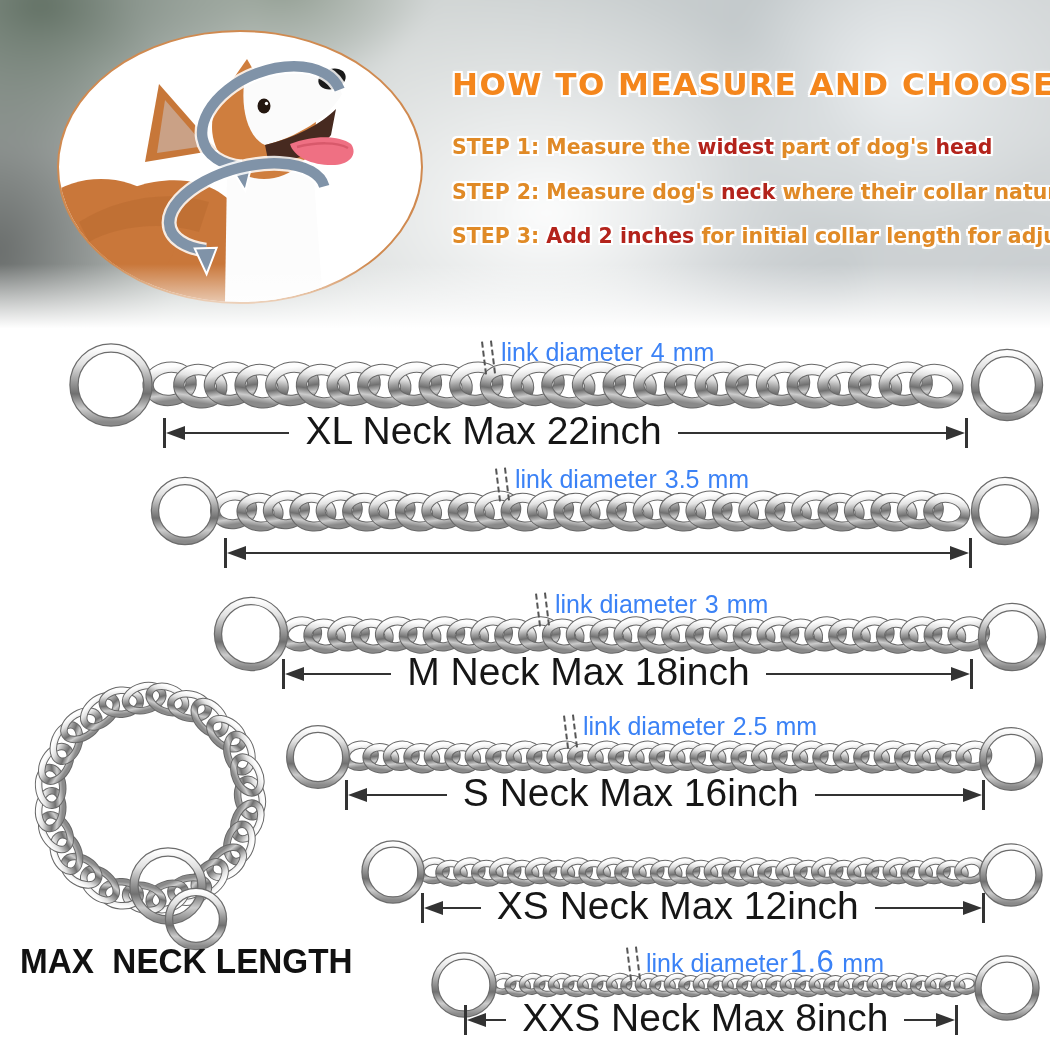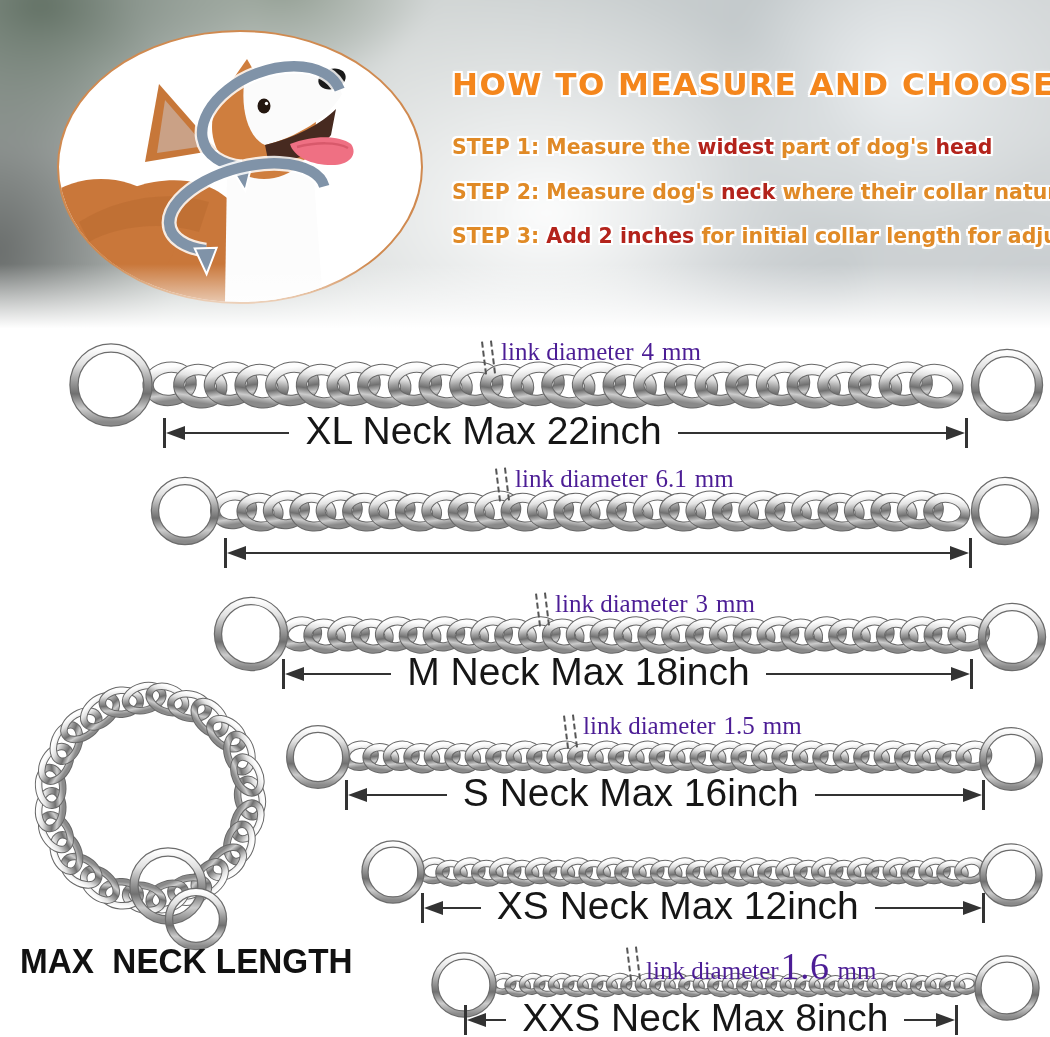--- a/index.html
+++ b/index.html
@@ -35,26 +35,26 @@
   .step{position:absolute;left:452px;font-size:22px;font-weight:700;color:#e08a26;
       white-space:nowrap;transform:scaleX(.93);transform-origin:0 50%;
       font-family:"DejaVu Sans",sans-serif;}
   .step .hl{color:#b3231b;}
   #step-1{top:134px;} #step-2{top:179px;} #step-3{top:223px;}
 
   
   #deco{position:absolute;left:0;top:0;z-index:1;pointer-events:none;}
 
   
-  .diam{position:absolute;z-index:2;font-size:25px;color:#4c1d95;white-space:nowrap;
-      padding-left:21px;font-family:Liberation Serif, serif;}
+  .diam{position:absolute;z-index:2;font-size:25px;color:#3b82f6;white-space:nowrap;
+      padding-left:21px;}
   .diam .dashmark{position:absolute;left:3px;top:3px;height:33px;width:7px;
       border-left:2px dashed #555;border-right:2px dashed #555;transform:rotate(-7deg);}
   .diam .dval{margin-left:8px;} .diam .dunit{margin-left:8px;}
-  .diam.big-val .dval{font-size:38px;margin-left:2px;letter-spacing:.5px;}
+  .diam.big-val .dval{font-size:31px;margin-left:2px;letter-spacing:.5px;}
 
   
   .measure{position:absolute;z-index:2;height:32px;display:flex;align-items:center;}
   .measure .tick{width:3px;height:30px;background:#333;flex:none;}
   .measure .mline{height:2.5px;background:#333;}
   .measure .ah{width:0;height:0;flex:none;border-top:7px solid transparent;
       border-bottom:7px solid transparent;}
   .measure .ah-l{border-right:19px solid #333;}
   .measure .ah-r{border-left:19px solid #333;}
   .measure .mlabel{font-size:39px;color:#161616;margin:0 16px;white-space:nowrap;
@@ -588,27 +588,27 @@
         <circle cx="168" cy="886" r="34" fill="none" stroke="url(#met)" stroke-width="7"></circle>
         <circle cx="196" cy="919" r="27" fill="none" stroke="#6b6b6b" stroke-width="8.4"></circle>
         <circle cx="196" cy="919" r="27" fill="none" stroke="url(#met)" stroke-width="6"></circle>
       </g>
   </svg>
 
   <div class="diam" style="left:480px;top:338px">
     <i class="dashmark"></i><span>link diameter</span><span class="dval">4</span><span class="dunit">mm</span>
   </div>
   <div class="diam" style="left:494px;top:465px">
-    <i class="dashmark"></i><span>link diameter</span><span class="dval">6.1</span><span class="dunit">mm</span>
+    <i class="dashmark"></i><span>link diameter</span><span class="dval">3.5</span><span class="dunit">mm</span>
   </div>
   <div class="diam" style="left:534px;top:590px">
     <i class="dashmark"></i><span>link diameter</span><span class="dval">3</span><span class="dunit">mm</span>
   </div>
   <div class="diam" style="left:562px;top:712px">
-    <i class="dashmark"></i><span>link diameter</span><span class="dval">1.5</span><span class="dunit">mm</span>
+    <i class="dashmark"></i><span>link diameter</span><span class="dval">2.5</span><span class="dunit">mm</span>
   </div>
   <div class="diam big-val" style="left:625px;top:944px">
     <i class="dashmark"></i><span>link diameter</span><span class="dval">1.6</span><span class="dunit">mm</span>
   </div>
 
   <div class="measure" style="left:163px;top:417px;width:805px">
     <span class="tick"></span>
       <span class="ah ah-l"></span>
     <span class="mline" style="flex-grow:.28"></span>
     <span class="mlabel">XL Neck Max 22inch</span>

